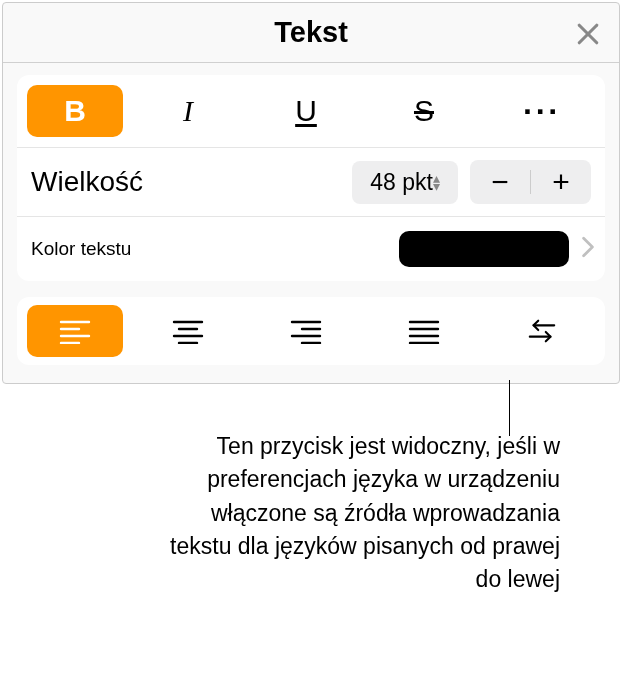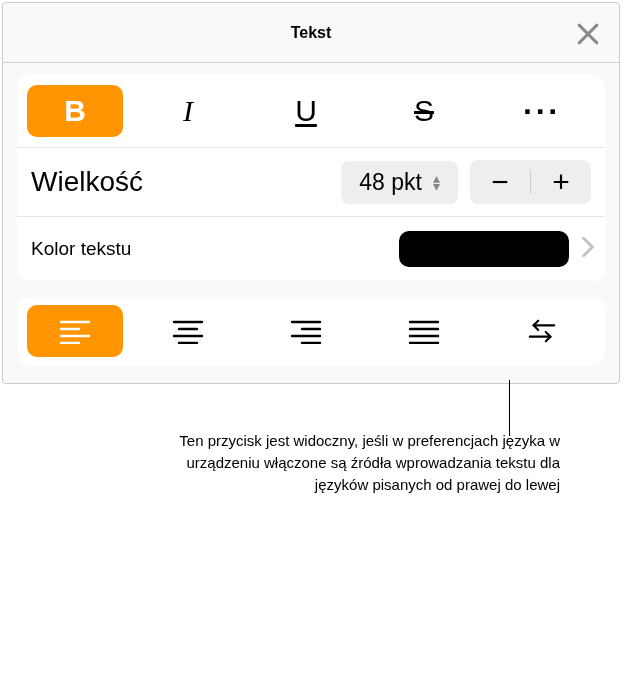--- a/index.html
+++ b/index.html
@@ -17,21 +17,21 @@
     }
     .header {
       position: relative;
       height: 60px;
       border-bottom: 1px solid #d0d0d0;
       display: flex;
       align-items: center;
       justify-content: center;
     }
     .title {
-      font-size: 16px;
+      font-size: 29px;
       font-weight: 700;
       color: #000;
     }
     .close-btn {
       position: absolute;
       right: 16px;
       top: 16px;
       width: 30px; height: 30px;
       color: #888;
       cursor: pointer;
@@ -78,21 +78,21 @@
       align-items: center;
       padding: 12px 14px;
       border-bottom: 1px solid #e5e5e5;
     }
     .size-label { font-size: 28px; flex:1; }
     .size-select {
       background: #eeeeef;
       border-radius: 8px;
       padding: 8px 18px;
       font-size: 23px;
-      display:flex; align-items:center; gap:11px;
+      display:flex; align-items:center; gap:0;
       cursor:pointer;
     }
     .chev-updown { color:#888; font-size:14px; display:flex; flex-direction:column; line-height:8px;}
     .stepper {
       margin-left: 12px;
       background: #eeeeef;
       border-radius: 8px;
       display: flex;
       align-items: center;
       height: 44px;
@@ -151,21 +151,21 @@
       width: 400px;
     }
     .callout-line {
       position:absolute;
       left: 349px;
       top: -50px;
       width: 1px; height: 56px;
       background:#000;
     }
     .callout-text {
-      font-size: 15px;
+      font-size: 23px;
       line-height: 1.45;
       text-align: right;
       color:#000;
     }
   </style>
 </head>
 <body>
 
 <div class="panel">
   <div class="header">

